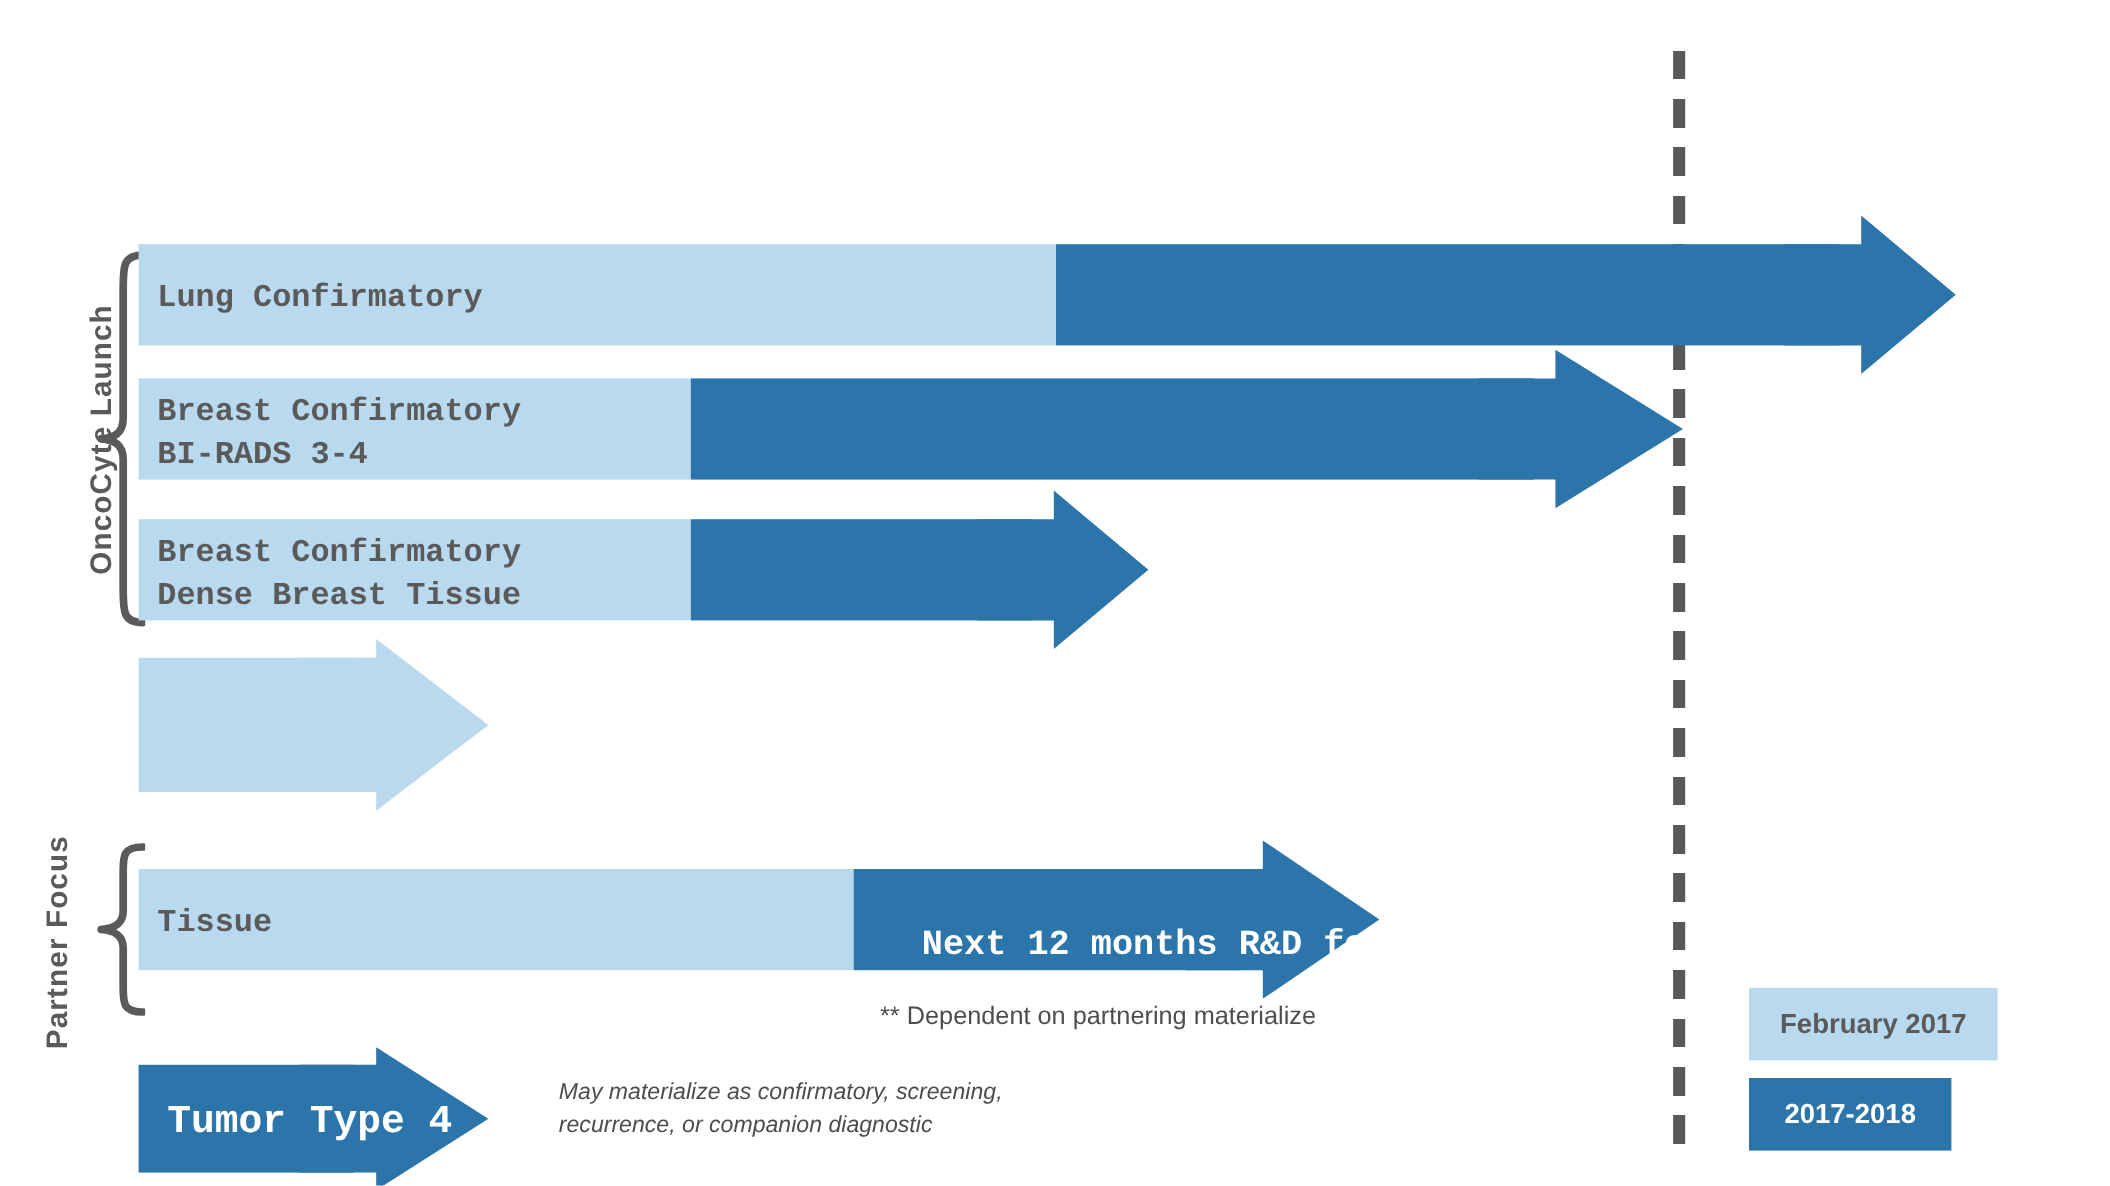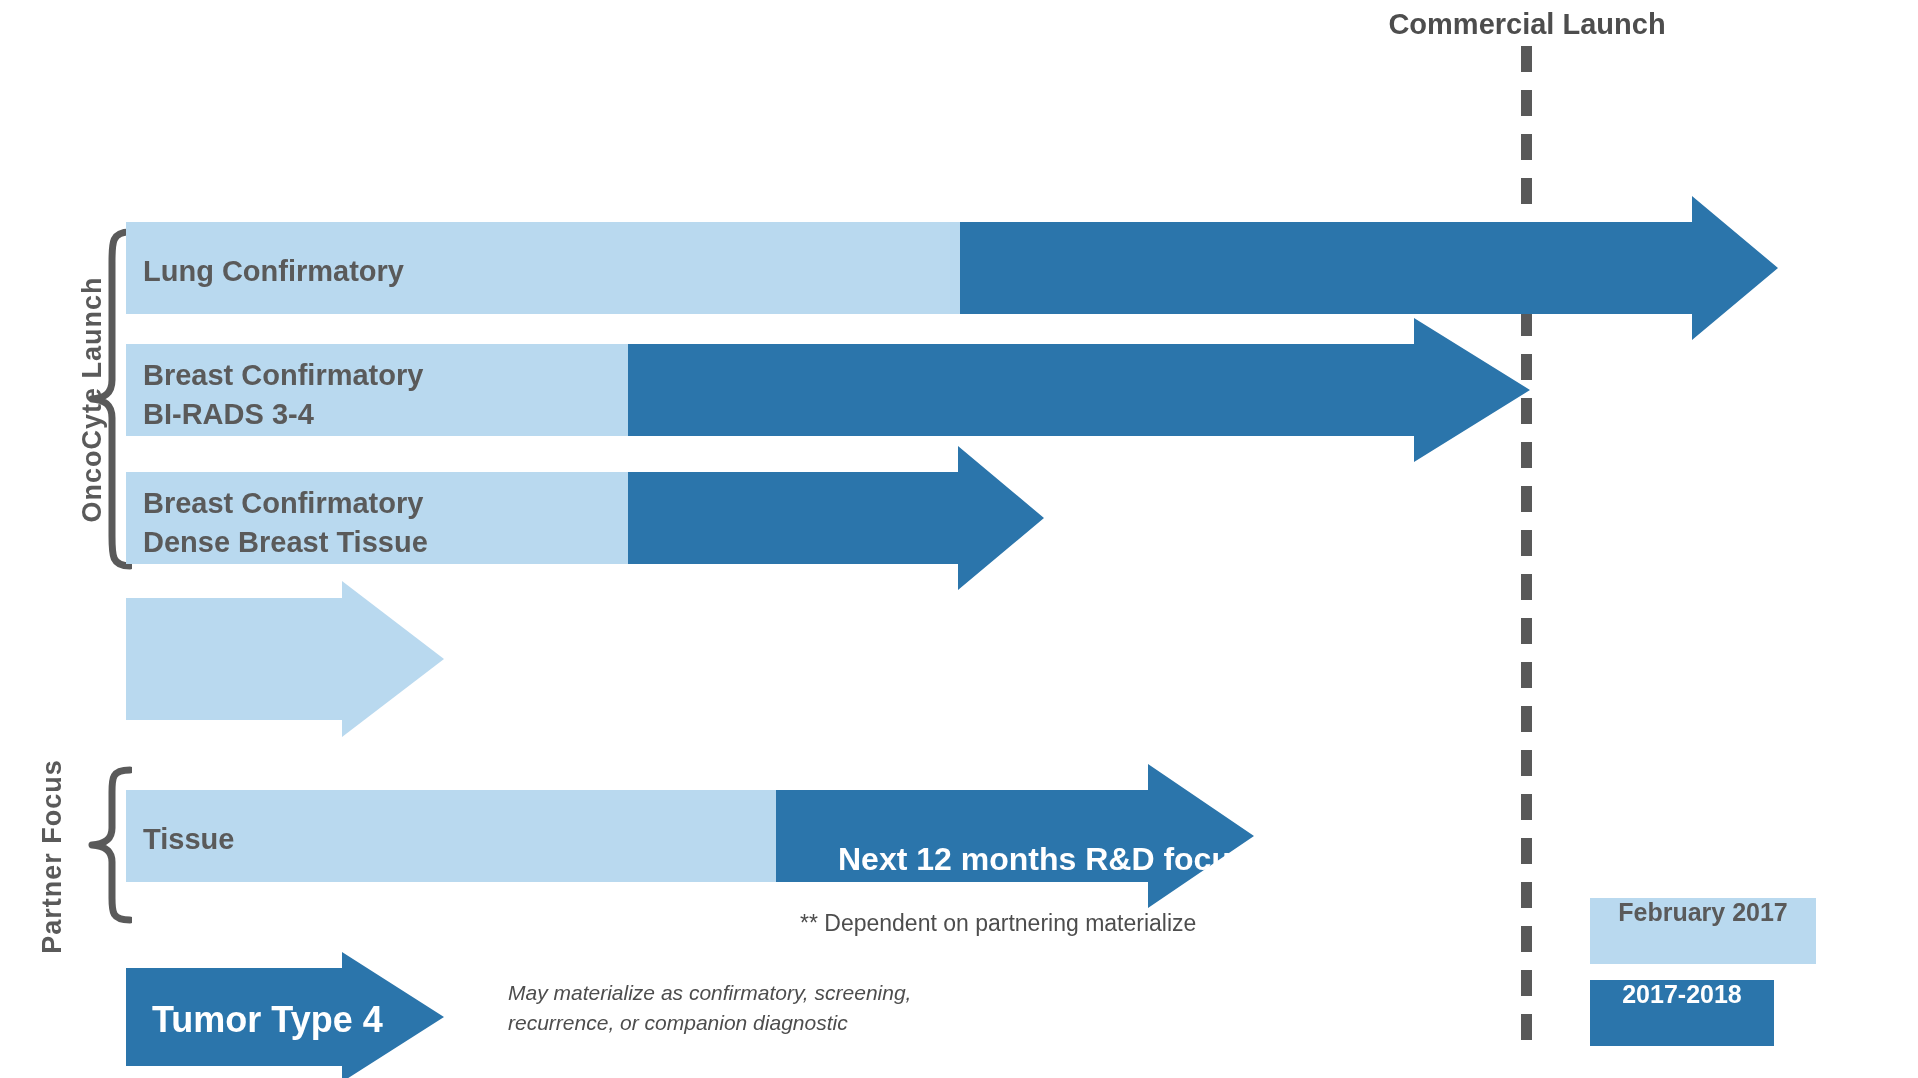--- a/index.html
+++ b/index.html
@@ -86,20 +86,21 @@
   .seg.dark  { background: #2b75ab; }
   .bar-label {
     position: absolute;
     z-index: 5;
     font-weight: bold;
     color: #5a5a5a;
     font-size: 29px;
     line-height: 1.33;
     white-space: pre-line;
     pointer-events: none;
+    font-family: Liberation Mono, monospace;
   }
   .bar-label.onwhite { color: #ffffff; }
 
   
   .group-label {
     position: absolute;
     color: #5a5a5a;
     font-weight: bold;
     font-size: 27px;
     letter-spacing: 1px;
@@ -124,35 +125,34 @@
     font-size: 21px;
     color: #4d4d4d;
     line-height: 1.42;
     white-space: pre-line;
   }
 
   
   .legend-box {
     position: absolute;
     display: flex;
-    align-items: flex-start;
+    align-items: center;
     justify-content: center;
     font-weight: bold;
     font-size: 25px;
   }
   .legend-box.light { background: #b9d9ef; color: #5a5a5a; }
   .legend-box.dark  { background: #2b75ab; color: #ffffff; }
 </style>
 </head>
 <body>
 
 <div id="canvas">
 
 
-  <div class="launch-label">Commercial Launch</div>
   <div class="launch-line"></div>
 
   <svg class="brace" style="left:86px; top:228px;" width="46" height="342" viewBox="0 0 46 342">
     <path d="M44 4 C 26 4, 26 14, 26 34 L26 152 C26 166, 18 170, 6 171 C18 172, 26 176, 26 190 L26 308 C26 328, 26 338, 44 338" fill="none" stroke="#5a5a5a" stroke-width="7" stroke-linecap="round" stroke-linejoin="round"></path>
   </svg>
   <div class="group-label" style="left:-48px; top:384px; width:280px; text-align:center; transform:rotate(-90deg);">OncoCyte  Launch</div>
 
   <svg class="brace" style="left:86px; top:766px;" width="46" height="160" viewBox="0 0 46 160">
     <path d="M44 4 C 26 4, 26 12, 26 26 L26 62 C26 74, 18 78, 6 79 C18 80, 26 84, 26 96 L26 132 C26 146, 26 154, 44 154" fill="none" stroke="#5a5a5a" stroke-width="7" stroke-linecap="round" stroke-linejoin="round"></path>
   </svg>

